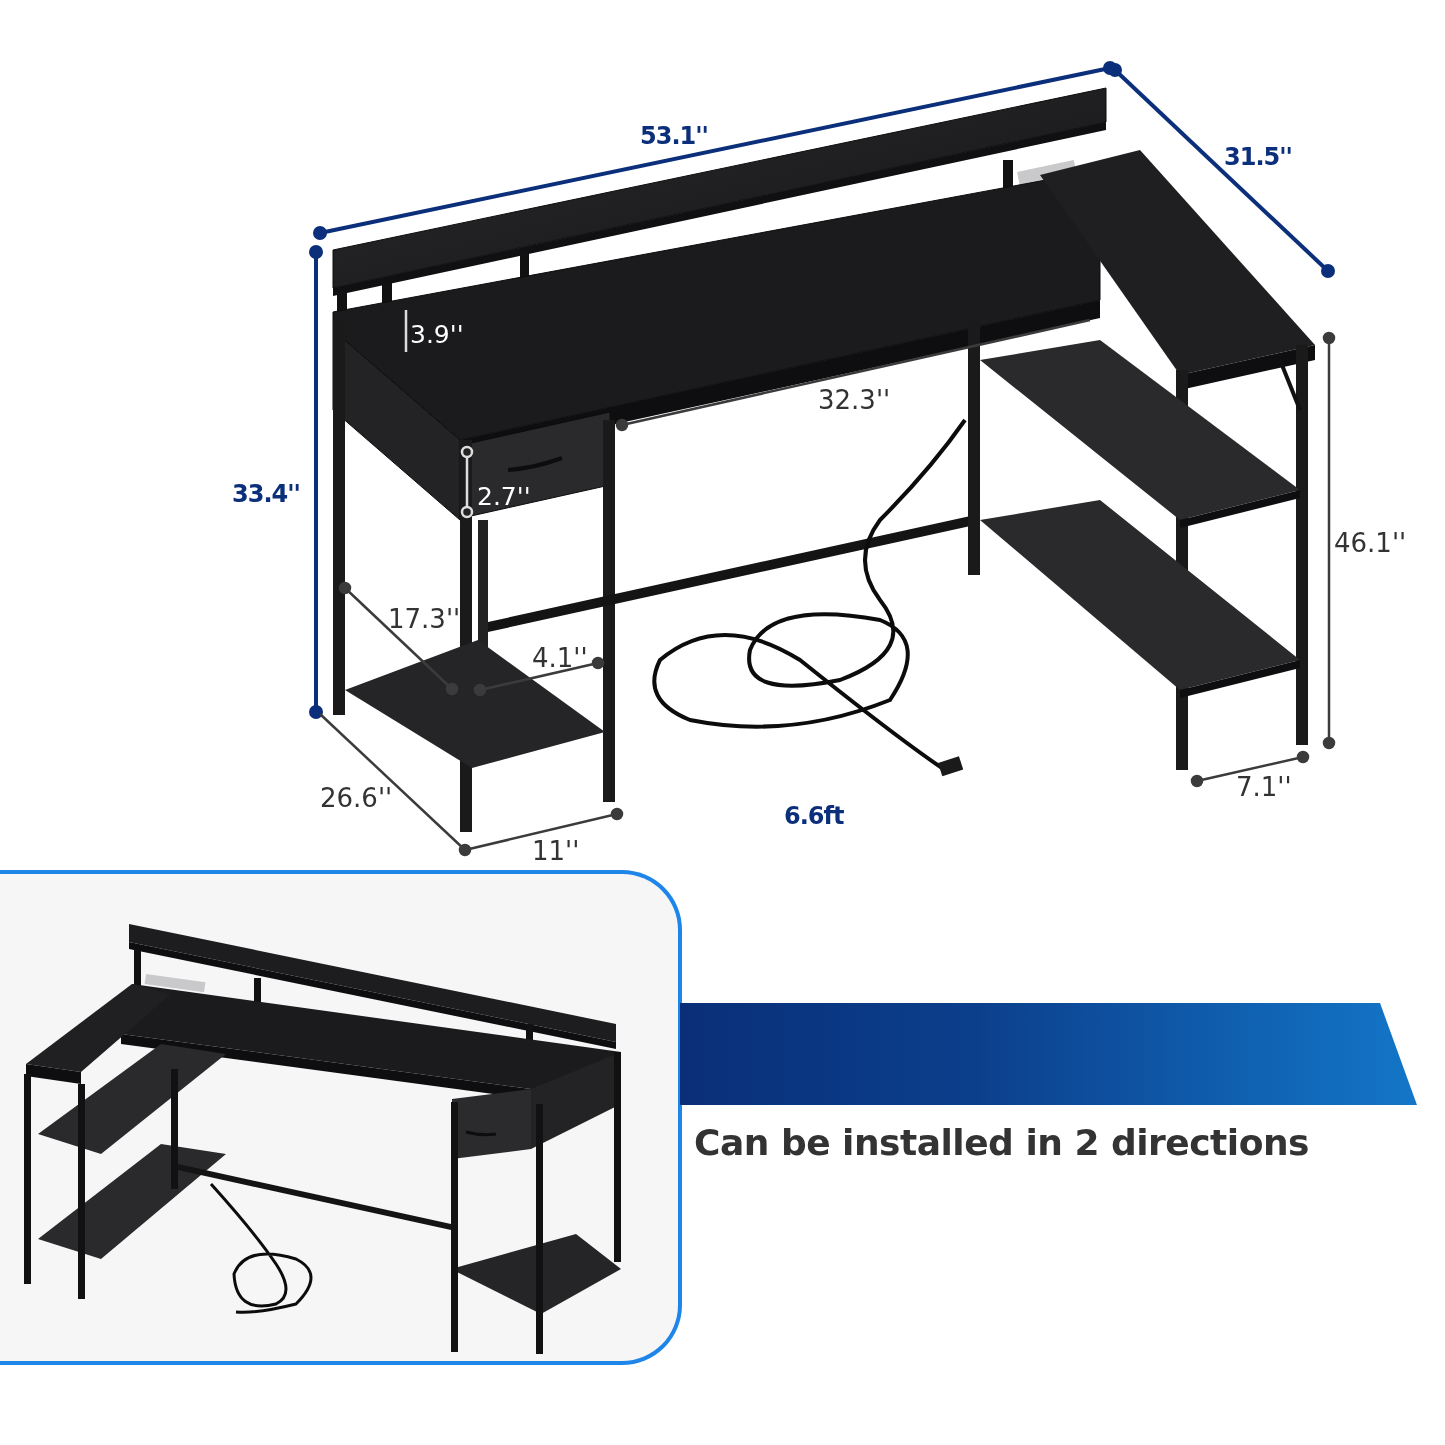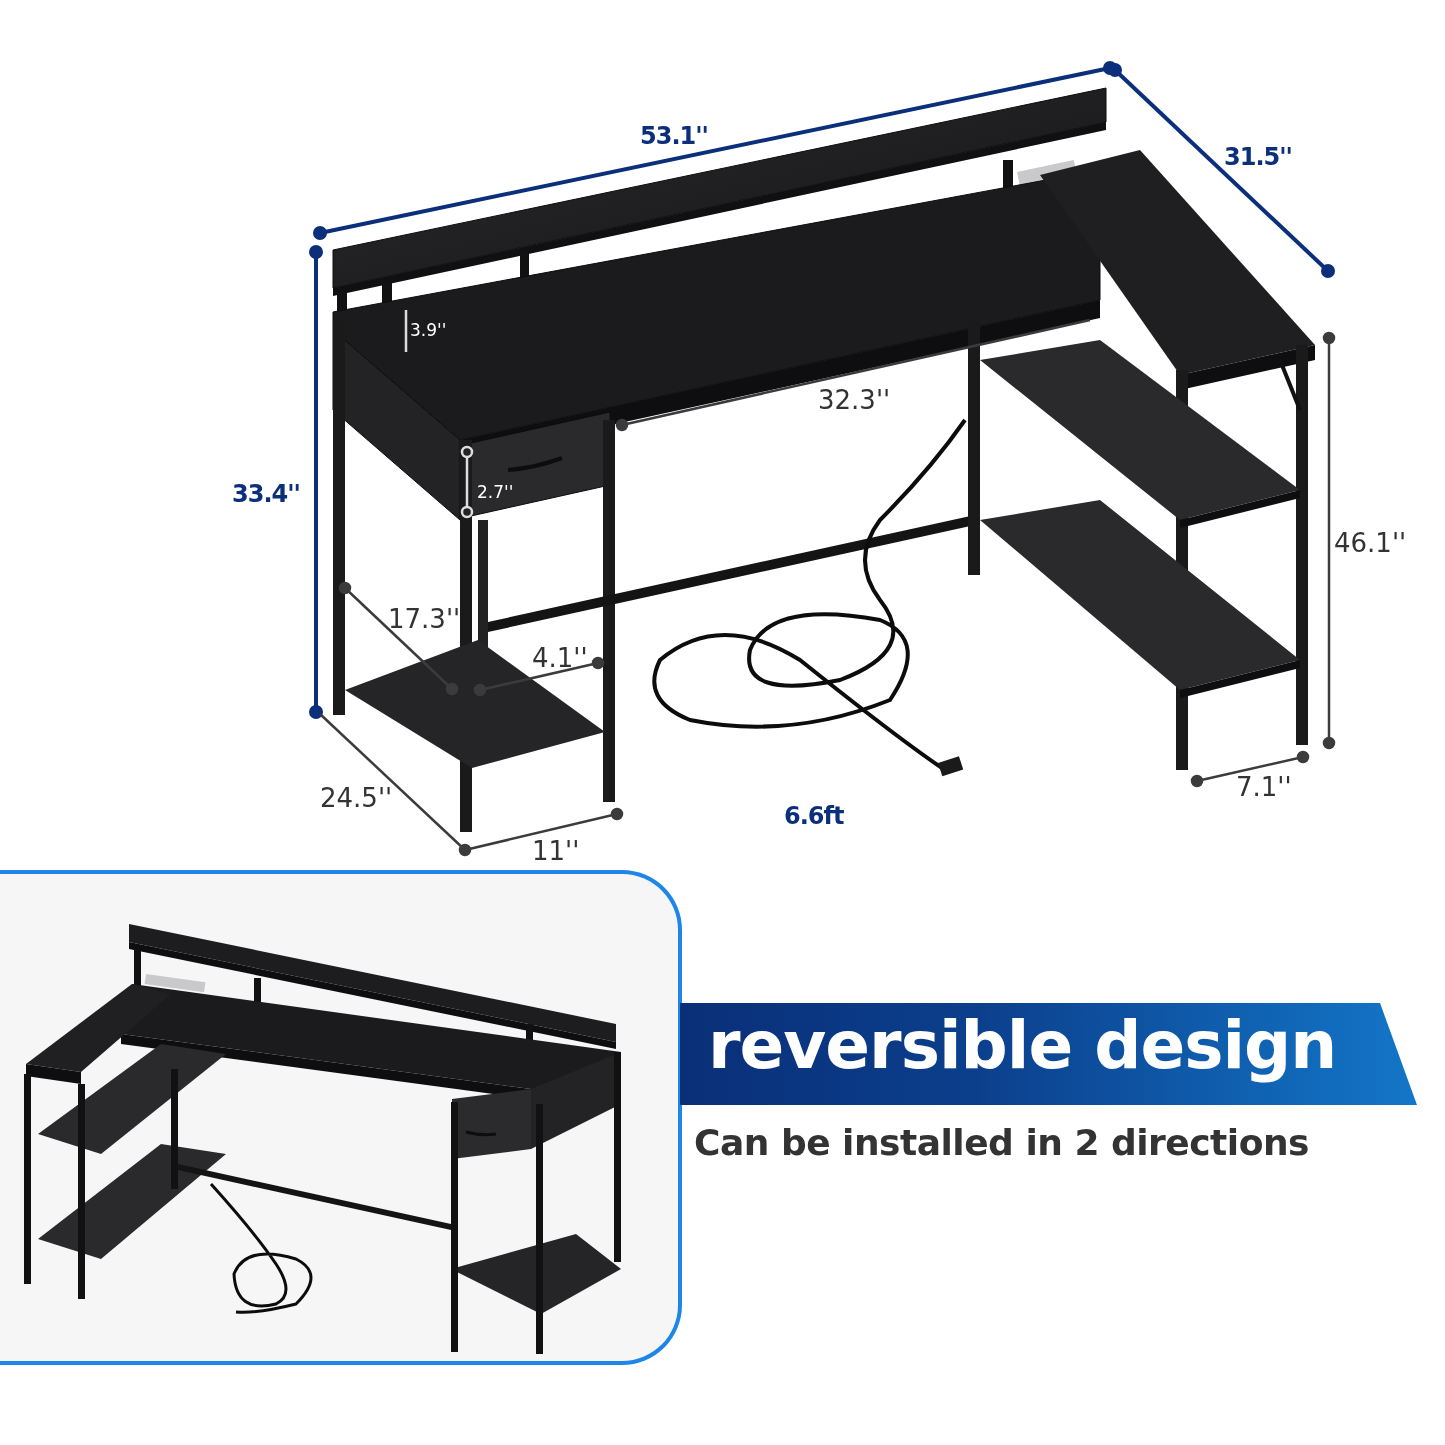--- a/index.html
+++ b/index.html
@@ -1,20 +1,20 @@
 <!DOCTYPE html>
 <html><head>
 <meta charset="utf-8">
 <style>
   html,body{margin:0;padding:0;background:#ffffff;}
   body{width:1445px;height:1445px;position:relative;overflow:hidden;font-family:"Liberation Sans",sans-serif;}
   .abs{position:absolute;}
   .dim-blue{color:#0b2f7a;font-weight:bold;font-family:"DejaVu Sans",sans-serif;font-size:24px;letter-spacing:-1px;}
   .dim-gray{color:#333333;font-family:"DejaVu Sans",sans-serif;font-size:26px;font-weight:normal;}
-  .dim-white{color:#ffffff;font-family:"DejaVu Sans",sans-serif;font-size:17px;}
+  .dim-white{color:#ffffff;font-family:"DejaVu Sans",sans-serif;font-size:25px;}
   #diagram{position:absolute;left:0;top:0;width:1329px;height:870px;}
   #inset{position:absolute;left:-4px;top:870px;width:682px;height:487px;border:4px solid #1e86e8;border-left:none;border-radius:0 60px 60px 0;background:#f6f6f7;overflow:hidden;}
   #banner{position:absolute;left:680px;top:1003px;width:737px;height:102px;}
   #banner svg{position:absolute;left:0;top:0;}
   #banner-title{position:absolute;left:28px;top:4px;font-family:"DejaVu Sans",sans-serif;font-weight:bold;font-size:66px;color:#ffffff;letter-spacing:-1px;white-space:nowrap;}
   #subtitle{position:absolute;left:694px;top:1122px;font-family:"DejaVu Sans",sans-serif;font-weight:bold;font-size:36px;color:#333333;white-space:nowrap;letter-spacing:-0.5px;}
 </style>
 </head>
 <body>
 
@@ -108,21 +108,21 @@
   </svg>
 
   <div class="abs dim-blue" style="left:640px;top:122px;">53.1''</div>
   <div class="abs dim-blue" style="left:1224px;top:143px;">31.5''</div>
   <div class="abs dim-blue" style="left:232px;top:480px;">33.4''</div>
   <div class="abs dim-white" style="left:410px;top:320px;">3.9''</div>
   <div class="abs dim-gray" style="left:818px;top:385px;">32.3''</div>
   <div class="abs dim-white" style="left:477px;top:482px;">2.7''</div>
   <div class="abs dim-gray" style="left:388px;top:604px;">17.3''</div>
   <div class="abs dim-gray" style="left:532px;top:643px;">4.1''</div>
-  <div class="abs dim-gray" style="left:320px;top:783px;">24.5''</div>
+  <div class="abs dim-gray" style="left:320px;top:783px;">26.6''</div>
   <div class="abs dim-gray" style="left:532px;top:836px;">11''</div>
   <div class="abs dim-blue" style="left:784px;top:802px;">6.6ft</div>
   <div class="abs dim-gray" style="left:1334px;top:528px;">46.1''</div>
   <div class="abs dim-gray" style="left:1236px;top:772px;">7.1''</div>
 </div>
 
 <div id="inset">
   <svg width="682" height="487" viewBox="0 0 682 487">
 
     <polygon points="133,50 620,150 620,168 133,68" fill="#1d1d1f"></polygon>
@@ -162,16 +162,15 @@
   <svg width="737" height="102" viewBox="0 0 737 102">
     <defs>
       <linearGradient id="bannerGrad" x1="0" y1="0" x2="1" y2="0">
         <stop offset="0" stop-color="#0a2f78"></stop>
         <stop offset="0.4" stop-color="#0b3f8c"></stop>
         <stop offset="1" stop-color="#1376c8"></stop>
       </linearGradient>
     </defs>
     <polygon points="0,0 700,0 737,102 0,102" fill="url(#bannerGrad)"></polygon>
   </svg>
-  <div id="banner-title">reversible design</div>
 </div>
 
 <div id="subtitle">Can be installed in 2 directions</div>
 
 </body></html>

